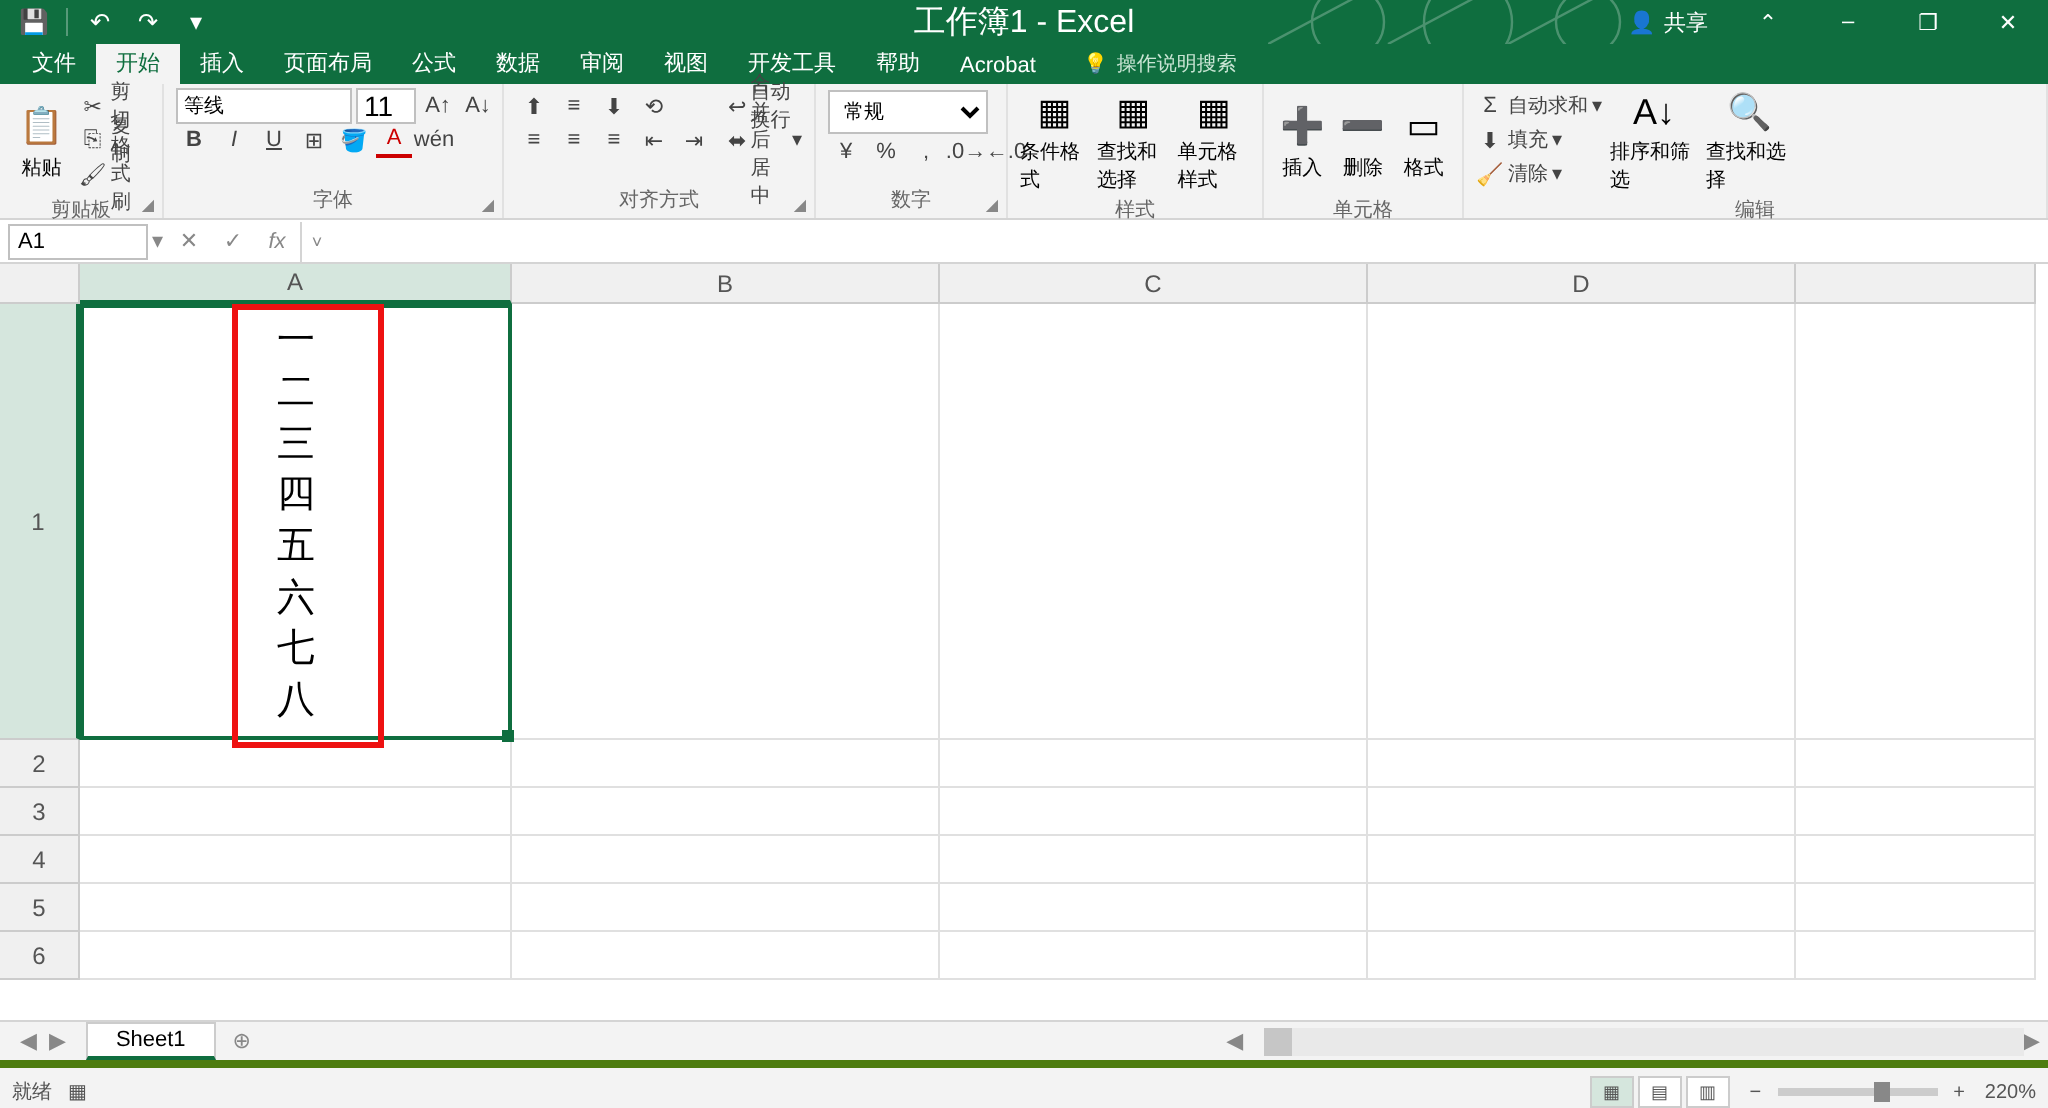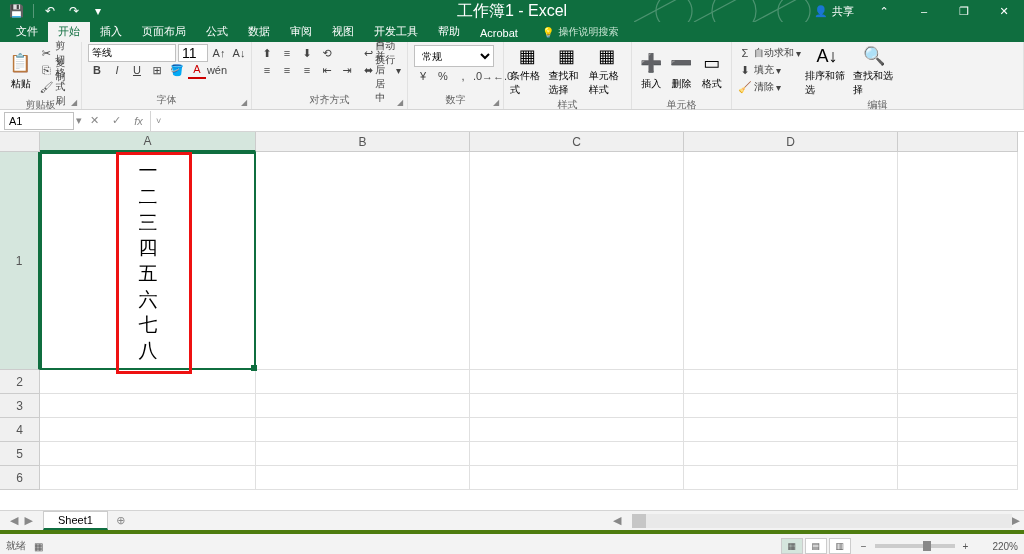--- a/index.html
+++ b/index.html
@@ -403,15 +403,15 @@
   </div>
   <div class="status-right">
     <div class="view-btn active">▦</div>
     <div class="view-btn">▤</div>
     <div class="view-btn">▥</div>
     <span style="margin-left:8px">−</span>
     <div class="zoom-track">
         <div class="zoom-thumb"></div>
       </div>
     <span>+</span>
-    <span style="margin-left:22px">220%</span>
+    <span style="margin-left:8px">220%</span>
   </div>
 </div>
 
 </body></html>

